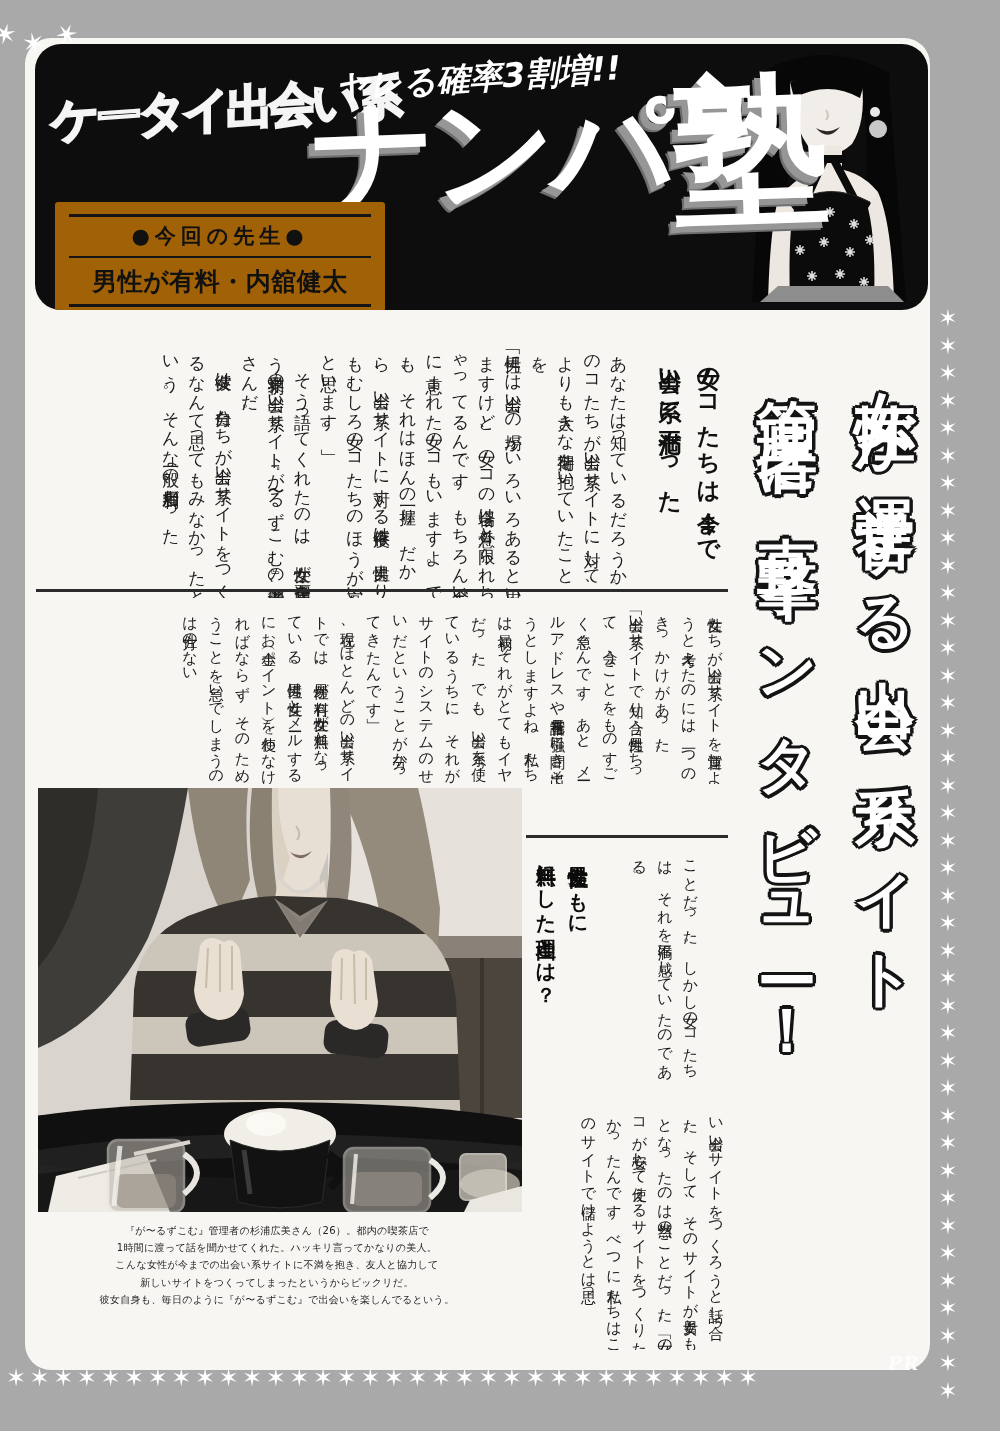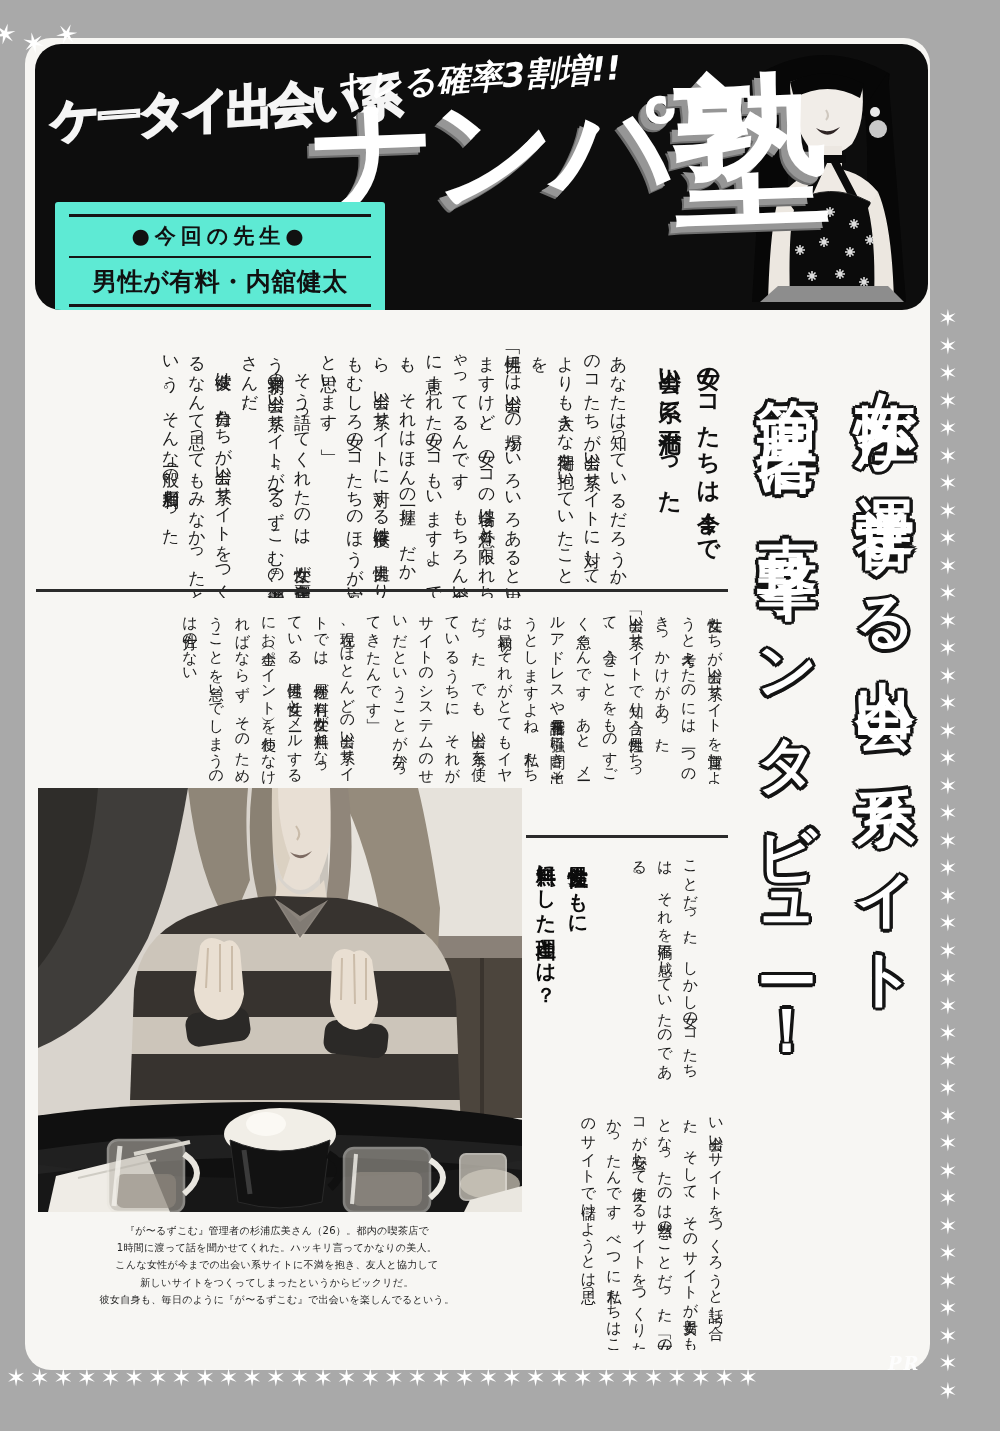--- a/index.html
+++ b/index.html
@@ -32,21 +32,21 @@
   .main-title{
     position:absolute;left:278px;top:40px;display:flex;align-items:flex-start;
     color:#fff;font-weight:900;transform:rotate(-2deg);z-index:5;
     text-shadow:-6px 6px 0 #969696,-8px 8px 0 #6e6e6e;
     letter-spacing:-6px;white-space:nowrap;
   }
   .main-title .head{font-size:122px;line-height:1.05;}
   .main-title .tail{font-size:156px;line-height:.9;margin-left:4px;margin-top:2px;}
   .teacher-box{
     position:absolute;left:20px;top:158px;width:302px;
-    background:#5eead4;border-radius:3px;padding:12px 14px 8px;z-index:6;
+    background:#a16207;border-radius:3px;padding:12px 14px 8px;z-index:6;
   }
   .teacher-heading{
     font-family:"DejaVu Serif",serif;font-weight:bold;font-size:21px;
     text-align:center;letter-spacing:5px;color:#111;
     border-top:3px solid #151515;border-bottom:2px solid #151515;
     padding:5px 0 6px;
   }
   .teacher-name{
     font-size:25px;font-weight:bold;text-align:center;color:#111;
     border-bottom:3px solid #151515;padding:7px 0 6px;letter-spacing:.5px;

